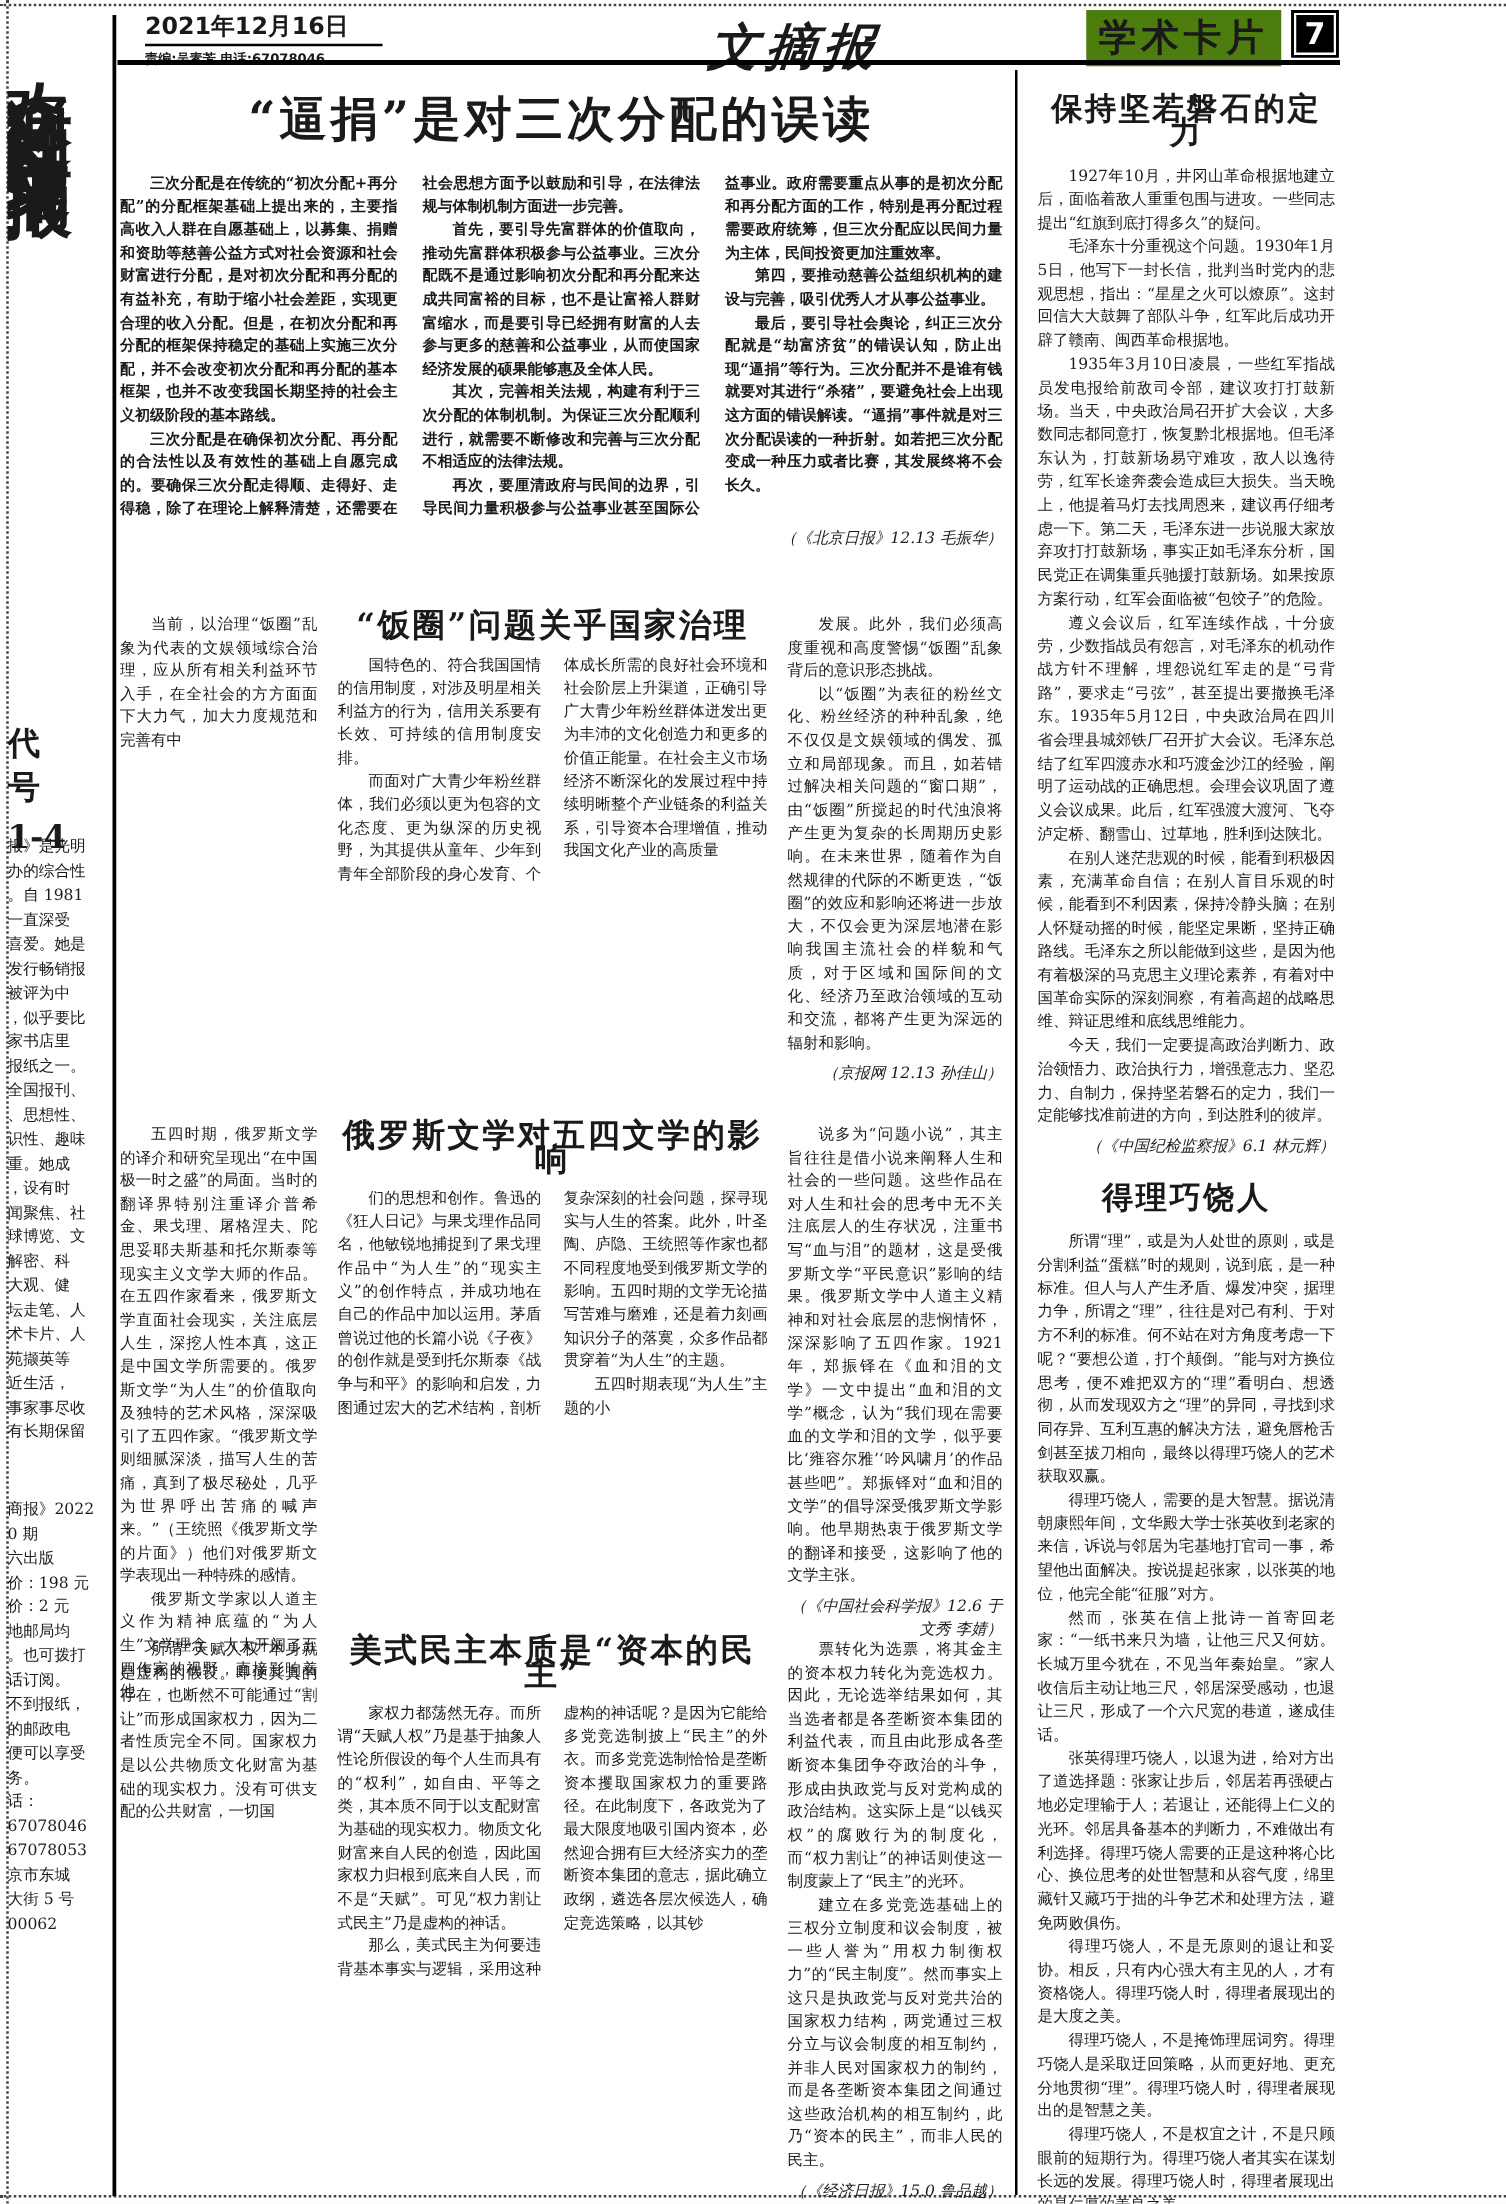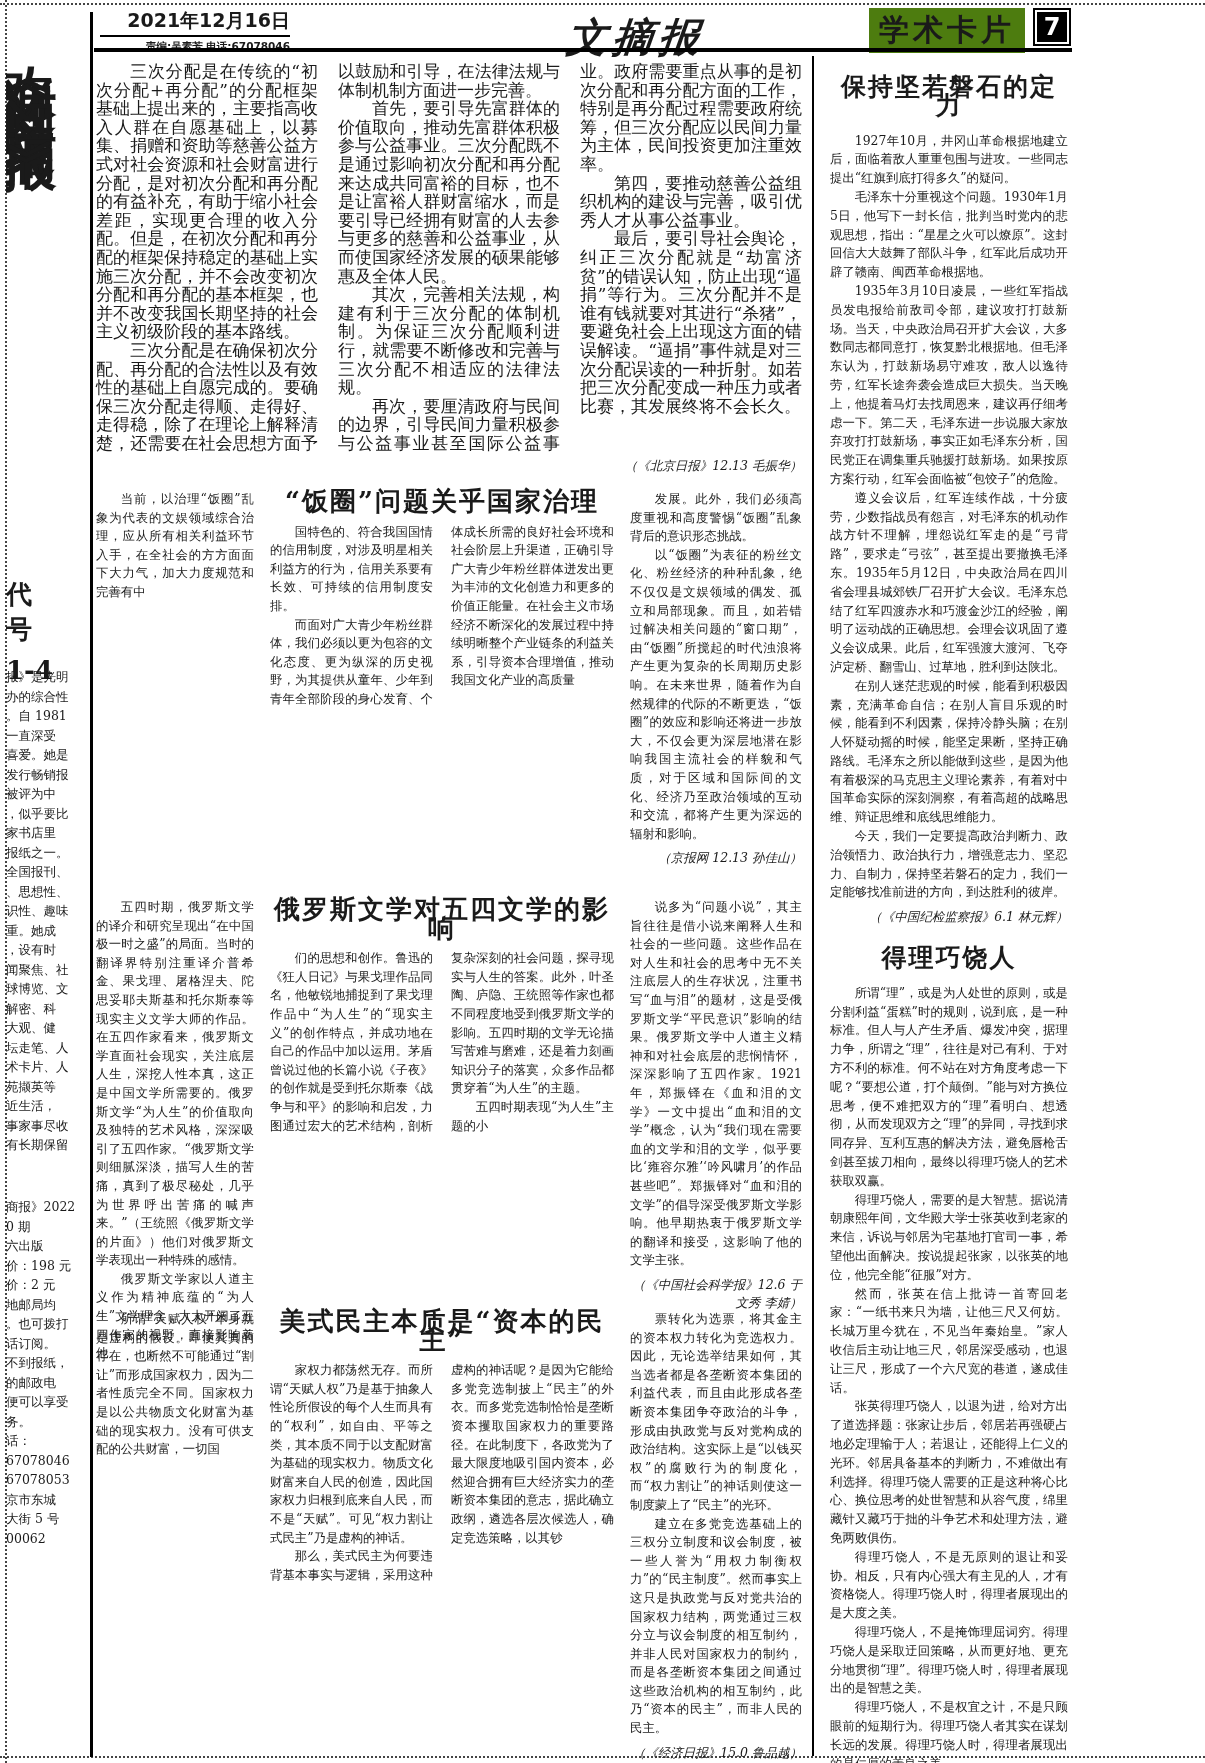--- a/index.html
+++ b/index.html
@@ -15,39 +15,39 @@
             font-size:56px;font-weight:900;letter-spacing:10px;font-family:"DejaVu Serif",serif;}
   .code-box{position:absolute;left:0;top:565px;width:80px;text-align:left;font-weight:900;}
   .code-box .lbl{font-size:26px;letter-spacing:10px;display:block;}
   .code-box .val{font-size:26px;display:block;margin-top:8px;}
   .side-lines{position:absolute;left:0;top:655px;width:80px;font-size:12.5px;line-height:19.5px;
               text-align:left;white-space:nowrap;}
   .side-lines div{overflow:hidden;}
   .side-bottom{position:absolute;left:0;top:1185px;width:80px;font-size:12.5px;line-height:19.5px;white-space:nowrap;}
   
   .header{position:absolute;left:96px;top:8px;width:975px;height:40px;}
-  .date-block{position:absolute;left:4px;top:0;width:190px;text-align:right;}
+  .date-block{position:absolute;left:20px;top:0;width:190px;}
   .date{font-size:19px;font-weight:bold;border-bottom:2px solid #000;padding-bottom:1px;font-family:"DejaVu Sans",sans-serif;}
   .editor{font-size:10.5px;font-weight:bold;margin-top:3px;font-family:"DejaVu Sans",sans-serif;}
   .masthead{position:absolute;left:420px;width:240px;text-align:center;top:2px;font-size:40px;font-weight:900;
             font-style:italic;transform:skewX(-6deg);letter-spacing:6px;}
   .section-wrap{position:absolute;right:0;top:0;display:flex;align-items:flex-start;gap:8px;}
   .section-name{font-size:30px;font-weight:900;background:#4d7c0f;padding:2px 10px;letter-spacing:4px;
                 font-family:"DejaVu Sans",sans-serif;}
   .page-badge{width:34px;height:34px;background:#000;color:#fff;font-size:24px;font-weight:900;
               display:flex;align-items:center;justify-content:center;border:2px solid #000;box-shadow:inset 0 0 0 2px #fff;
               font-family:"DejaVu Sans",sans-serif;}
   .header-rule{position:absolute;left:94px;top:48px;width:978px;border-top:4px solid #000;}
   
   .main{position:absolute;left:96px;top:56px;width:706px;}
   .article{position:absolute;left:0;width:706px;}
   .art-h1{font-size:38px;font-weight:900;text-align:center;letter-spacing:3px;margin:8px 0 16px 0;}
   .art-h2{font-size:26px;font-weight:900;text-align:center;letter-spacing:2px;margin:2px 0 12px 0;}
   .body-text p{margin:0;text-indent:2em;text-align:justify;}
-  .cols3{column-count:3;column-gap:20px;font-size:17px;line-height:18.6px;}
+  .cols3{column-count:3;column-gap:20px;font-size:12px;line-height:18.6px;font-weight:bold;}
   .flexart{display:flex;gap:16px;font-size:12.4px;line-height:18.6px;}
   .fcol-l{width:158px;flex:none;}
   .fcol-r{width:172px;flex:none;}
   .fmid{flex:1;min-width:0;}
   .cols2{column-count:2;column-gap:18px;}
   .citation{text-align:right;font-style:italic;font-size:12.5px;margin-top:6px;text-indent:0 !important;}
   
   .vdivider{position:absolute;left:812px;top:56px;height:1700px;border-left:2px solid #000;}
   .rightcol{position:absolute;left:830px;top:56px;width:238px;font-size:12.4px;line-height:18.8px;}
   .r-article{margin-bottom:10px;}
@@ -127,20 +127,21 @@
     <div class="section-wrap">
       <div class="section-name">学术卡片</div>
       <div class="page-badge">7</div>
     </div>
   </div>
   <div class="header-rule"></div>
 
   <div class="main">
 
     <div class="article" style="top:6px;">
+      <div class="art-h1">“逼捐”是对三次分配的误读</div>
       <div class="cols3 body-text">
           <p>三次分配是在传统的“初次分配+再分配”的分配框架基础上提出来的，主要指高收入人群在自愿基础上，以募集、捐赠和资助等慈善公益方式对社会资源和社会财富进行分配，是对初次分配和再分配的有益补充，有助于缩小社会差距，实现更合理的收入分配。但是，在初次分配和再分配的框架保持稳定的基础上实施三次分配，并不会改变初次分配和再分配的基本框架，也并不改变我国长期坚持的社会主义初级阶段的基本路线。</p>
           <p>三次分配是在确保初次分配、再分配的合法性以及有效性的基础上自愿完成的。要确保三次分配走得顺、走得好、走得稳，除了在理论上解释清楚，还需要在社会思想方面予以鼓励和引导，在法律法规与体制机制方面进一步完善。</p>
           <p>首先，要引导先富群体的价值取向，推动先富群体积极参与公益事业。三次分配既不是通过影响初次分配和再分配来达成共同富裕的目标，也不是让富裕人群财富缩水，而是要引导已经拥有财富的人去参与更多的慈善和公益事业，从而使国家经济发展的硕果能够惠及全体人民。</p>
           <p>其次，完善相关法规，构建有利于三次分配的体制机制。为保证三次分配顺利进行，就需要不断修改和完善与三次分配不相适应的法律法规。</p>
           <p>再次，要厘清政府与民间的边界，引导民间力量积极参与公益事业甚至国际公益事业。政府需要重点从事的是初次分配和再分配方面的工作，特别是再分配过程需要政府统筹，但三次分配应以民间力量为主体，民间投资更加注重效率。</p>
           <p>第四，要推动慈善公益组织机构的建设与完善，吸引优秀人才从事公益事业。</p>
           <p>最后，要引导社会舆论，纠正三次分配就是“劫富济贫”的错误认知，防止出现“逼捐”等行为。三次分配并不是谁有钱就要对其进行“杀猪”，要避免社会上出现这方面的错误解读。“逼捐”事件就是对三次分配误读的一种折射。如若把三次分配变成一种压力或者比赛，其发展终将不会长久。</p>
         </div>
       <div class="citation">（《北京日报》12.13 毛振华）</div>

